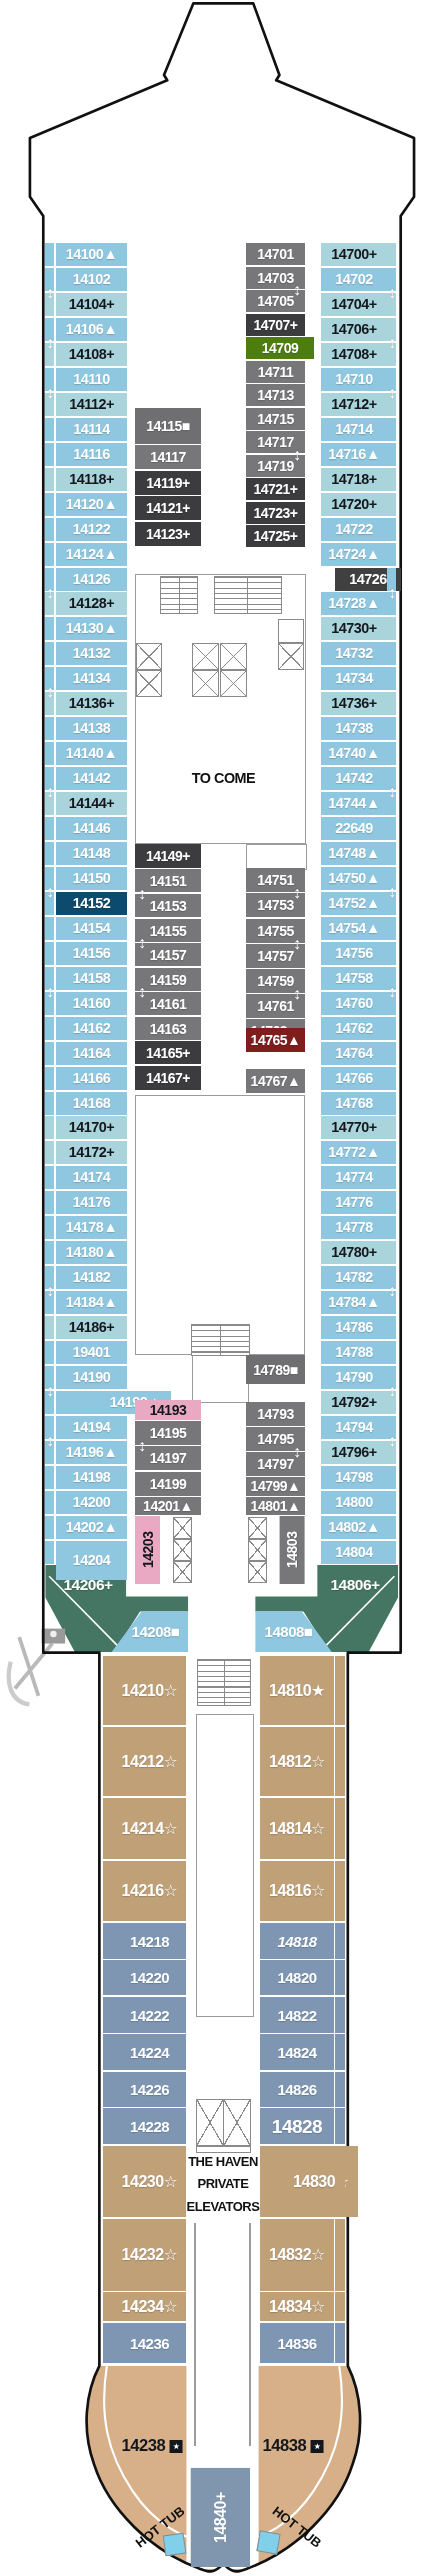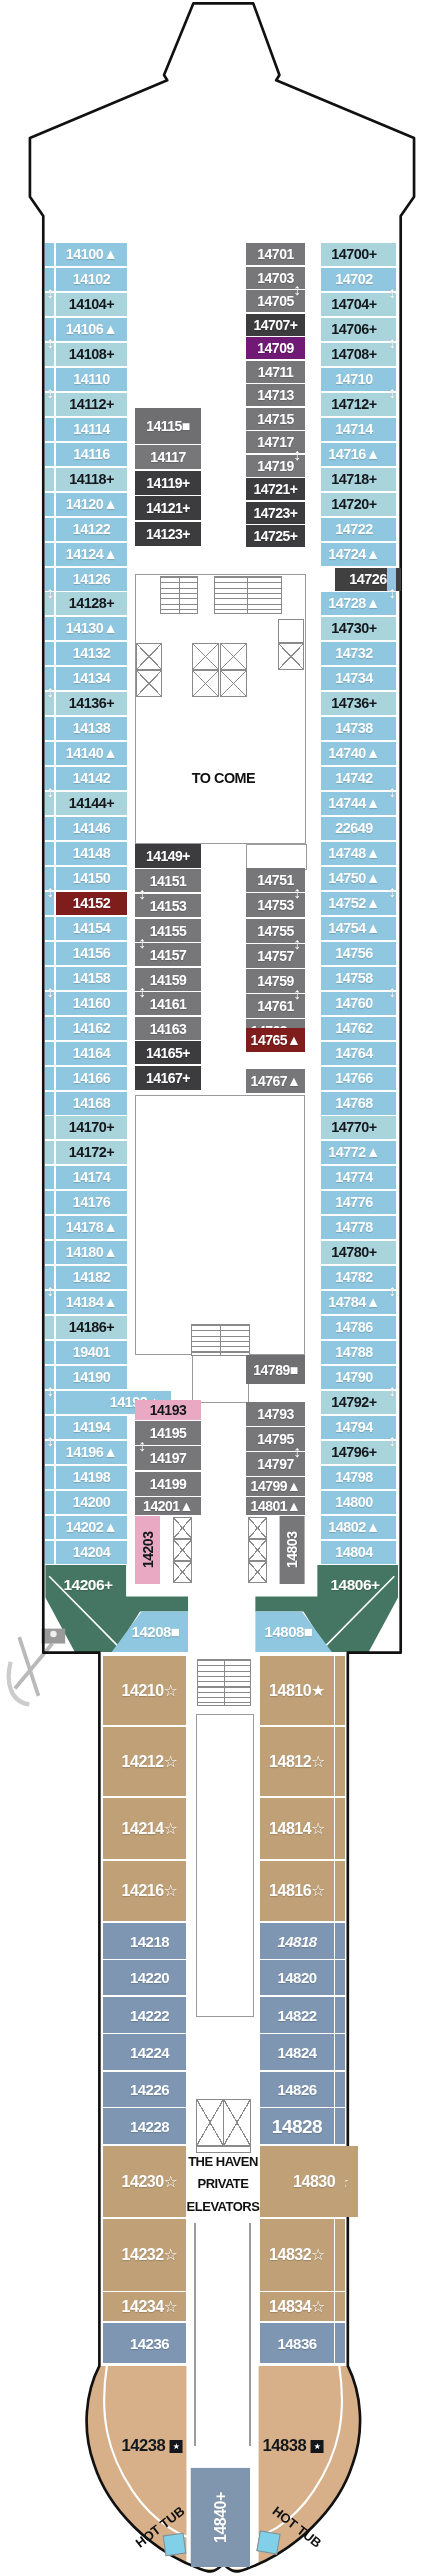--- a/index.html
+++ b/index.html
@@ -135,21 +135,21 @@
       <div class="cell white" style="left: 56px; top: 767px; width: 71px; height: 23px; background: rgb(143, 199, 224);">14142</div>
       <div class="strip" style="left: 45px; top: 767px; width: 9px; height: 23px; background: rgb(143, 199, 224);"></div>
       <div class="cell dark" style="left: 56px; top: 792px; width: 71px; height: 23px; background: rgb(170, 212, 220);">14144+</div>
       <div class="strip" style="left: 45px; top: 792px; width: 9px; height: 23px; background: rgb(170, 212, 220);"></div>
       <div class="cell white" style="left: 56px; top: 817px; width: 71px; height: 23px; background: rgb(143, 199, 224);">14146</div>
       <div class="strip" style="left: 45px; top: 817px; width: 9px; height: 23px; background: rgb(143, 199, 224);"></div>
       <div class="cell white" style="left: 56px; top: 842px; width: 71px; height: 23px; background: rgb(143, 199, 224);">14148</div>
       <div class="strip" style="left: 45px; top: 842px; width: 9px; height: 23px; background: rgb(143, 199, 224);"></div>
       <div class="cell white" style="left: 56px; top: 867px; width: 71px; height: 23px; background: rgb(143, 199, 224);">14150</div>
       <div class="strip" style="left: 45px; top: 867px; width: 9px; height: 23px; background: rgb(143, 199, 224);"></div>
-      <div class="cell white" style="left: 56px; top: 892px; width: 71px; height: 23px; background: #7f1d1d;">14152</div>
+      <div class="cell white" style="left: 56px; top: 892px; width: 71px; height: 23px; background: #0c4a6e;">14152</div>
       <div class="strip" style="left: 45px; top: 892px; width: 9px; height: 23px; background: rgb(143, 199, 224);"></div>
       <div class="cell white" style="left: 56px; top: 917px; width: 71px; height: 23px; background: rgb(143, 199, 224);">14154</div>
       <div class="strip" style="left: 45px; top: 917px; width: 9px; height: 23px; background: rgb(143, 199, 224);"></div>
       <div class="cell white" style="left: 56px; top: 942px; width: 71px; height: 23px; background: rgb(143, 199, 224);">14156</div>
       <div class="strip" style="left: 45px; top: 942px; width: 9px; height: 23px; background: rgb(143, 199, 224);"></div>
       <div class="cell white" style="left: 56px; top: 967px; width: 71px; height: 23px; background: rgb(143, 199, 224);">14158</div>
       <div class="strip" style="left: 45px; top: 967px; width: 9px; height: 23px; background: rgb(143, 199, 224);"></div>
       <div class="cell white" style="left: 56px; top: 992px; width: 71px; height: 23px; background: rgb(143, 199, 224);">14160</div>
       <div class="strip" style="left: 45px; top: 992px; width: 9px; height: 23px; background: rgb(143, 199, 224);"></div>
       <div class="cell white" style="left: 56px; top: 1017px; width: 71px; height: 23px; background: rgb(143, 199, 224);">14162</div>
@@ -187,21 +187,21 @@
       <div class="cell white" style="left: 56px; top: 1416px; width: 71px; height: 23px; background: rgb(143, 199, 224);">14194</div>
       <div class="strip" style="left: 45px; top: 1416px; width: 9px; height: 23px; background: rgb(143, 199, 224);"></div>
       <div class="cell white" style="left: 56px; top: 1441px; width: 71px; height: 23px; background: rgb(143, 199, 224);">14196▲</div>
       <div class="strip" style="left: 45px; top: 1441px; width: 9px; height: 23px; background: rgb(143, 199, 224);"></div>
       <div class="cell white" style="left: 56px; top: 1466px; width: 71px; height: 23px; background: rgb(143, 199, 224);">14198</div>
       <div class="strip" style="left: 45px; top: 1466px; width: 9px; height: 23px; background: rgb(143, 199, 224);"></div>
       <div class="cell white" style="left: 56px; top: 1491px; width: 71px; height: 23px; background: rgb(143, 199, 224);">14200</div>
       <div class="strip" style="left: 45px; top: 1491px; width: 9px; height: 23px; background: rgb(143, 199, 224);"></div>
       <div class="cell white" style="left: 56px; top: 1516px; width: 71px; height: 23px; background: rgb(143, 199, 224);">14202▲</div>
       <div class="strip" style="left: 45px; top: 1516px; width: 9px; height: 23px; background: rgb(143, 199, 224);"></div>
-      <div class="cell white" style="left: 56px; top: 1541px; width: 71px; height: 23px; background: rgb(143, 199, 224);">14204</div>
+      <div class="cell white" style="left: 56px; top: 1541px; width: 71px; height: 39px; background: rgb(143, 199, 224);">14204</div>
       <div class="strip" style="left: 45px; top: 1541px; width: 9px; height: 23px; background: rgb(143, 199, 224);"></div>
       <div class="cell dark" style="left: 321px; top: 243px; width: 66px; height: 23px; background: rgb(170, 212, 220);">14700+</div>
       <div class="strip" style="left: 387px; top: 243px; width: 9px; height: 23px; background: rgb(170, 212, 220);"></div>
       <div class="cell white" style="left: 321px; top: 268px; width: 66px; height: 23px; background: rgb(143, 199, 224);">14702</div>
       <div class="strip" style="left: 387px; top: 268px; width: 9px; height: 23px; background: rgb(143, 199, 224);"></div>
       <div class="cell dark" style="left: 321px; top: 293px; width: 66px; height: 23px; background: rgb(170, 212, 220);">14704+</div>
       <div class="strip" style="left: 387px; top: 293px; width: 9px; height: 23px; background: rgb(170, 212, 220);"></div>
       <div class="cell dark" style="left: 321px; top: 318px; width: 66px; height: 23px; background: rgb(170, 212, 220);">14706+</div>
       <div class="strip" style="left: 387px; top: 318px; width: 9px; height: 23px; background: rgb(170, 212, 220);"></div>
       <div class="cell dark" style="left: 321px; top: 343px; width: 66px; height: 23px; background: rgb(170, 212, 220);">14708+</div>
@@ -304,21 +304,21 @@
       <div class="strip" style="left: 387px; top: 1541px; width: 9px; height: 23px; background: rgb(143, 199, 224);"></div>
       <div class="cell white" style="left: 135px; top: 408px; width: 66px; height: 36px; background: rgb(111, 111, 114); font-size: 14px;">14115■</div>
       <div class="cell white" style="left: 135px; top: 445px; width: 66px; height: 24px; background: rgb(119, 119, 122); font-size: 14px;">14117</div>
       <div class="cell white" style="left: 135px; top: 471px; width: 66px; height: 24px; background: rgb(60, 60, 62); font-size: 14px;">14119+</div>
       <div class="cell white" style="left: 135px; top: 496px; width: 66px; height: 24px; background: rgb(60, 60, 62); font-size: 14px;">14121+</div>
       <div class="cell white" style="left: 135px; top: 522px; width: 66px; height: 24px; background: rgb(60, 60, 62); font-size: 14px;">14123+</div>
       <div class="cell white" style="left: 246px; top: 243px; width: 59px; height: 22px; background: rgb(119, 119, 122); font-size: 14px;">14701</div>
       <div class="cell white" style="left: 246px; top: 267px; width: 59px; height: 22px; background: rgb(119, 119, 122); font-size: 14px;">14703</div>
       <div class="cell white" style="left: 246px; top: 290px; width: 59px; height: 22px; background: rgb(119, 119, 122); font-size: 14px;">14705</div>
       <div class="cell white" style="left: 246px; top: 314px; width: 59px; height: 22px; background: rgb(60, 60, 62); font-size: 14px;">14707+</div>
-      <div class="cell white" style="left: 246px; top: 337px; width: 59px; height: 22px; background: #701a75; font-size: 14px;">14709</div>
+      <div class="cell white" style="left: 246px; top: 337px; width: 68px; height: 22px; background: #4d7c0f; font-size: 14px;">14709</div>
       <div class="cell white" style="left: 246px; top: 361px; width: 59px; height: 22px; background: rgb(119, 119, 122); font-size: 14px;">14711</div>
       <div class="cell white" style="left: 246px; top: 384px; width: 59px; height: 22px; background: rgb(119, 119, 122); font-size: 14px;">14713</div>
       <div class="cell white" style="left: 246px; top: 408px; width: 59px; height: 22px; background: rgb(119, 119, 122); font-size: 14px;">14715</div>
       <div class="cell white" style="left: 246px; top: 431px; width: 59px; height: 22px; background: rgb(119, 119, 122); font-size: 14px;">14717</div>
       <div class="cell white" style="left: 246px; top: 455px; width: 59px; height: 22px; background: rgb(119, 119, 122); font-size: 14px;">14719</div>
       <div class="cell white" style="left: 246px; top: 478px; width: 59px; height: 22px; background: rgb(60, 60, 62); font-size: 14px;">14721+</div>
       <div class="cell white" style="left: 246px; top: 502px; width: 59px; height: 22px; background: rgb(60, 60, 62); font-size: 14px;">14723+</div>
       <div class="cell white" style="left: 246px; top: 525px; width: 59px; height: 22px; background: rgb(60, 60, 62); font-size: 14px;">14725+</div>
       <div class="cell white" style="left: 135px; top: 844px; width: 66px; height: 23.5px; background: rgb(60, 60, 62); font-size: 14px;">14149+</div>
       <div class="cell white" style="left: 135px; top: 869px; width: 66px; height: 23px; background: rgb(119, 119, 122); font-size: 14px;">14151</div>

